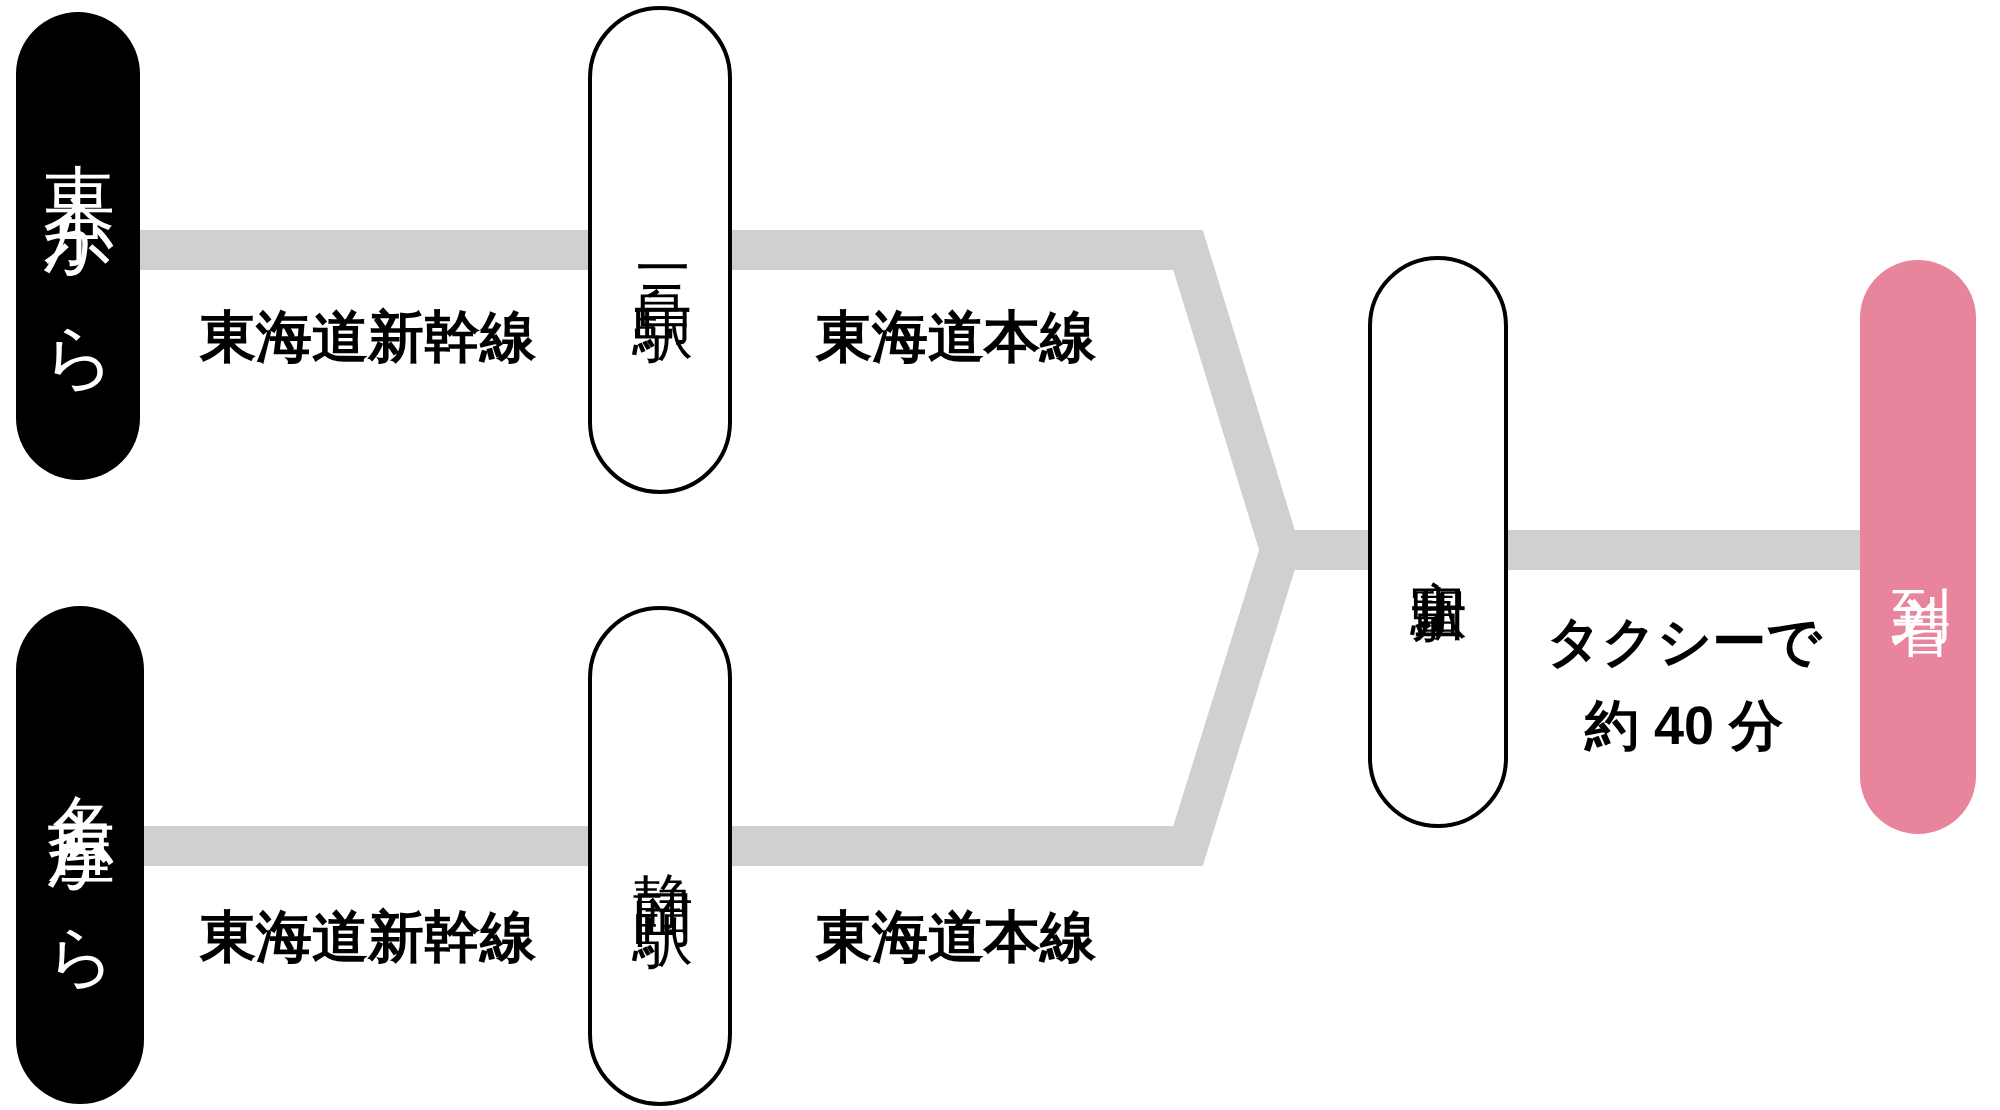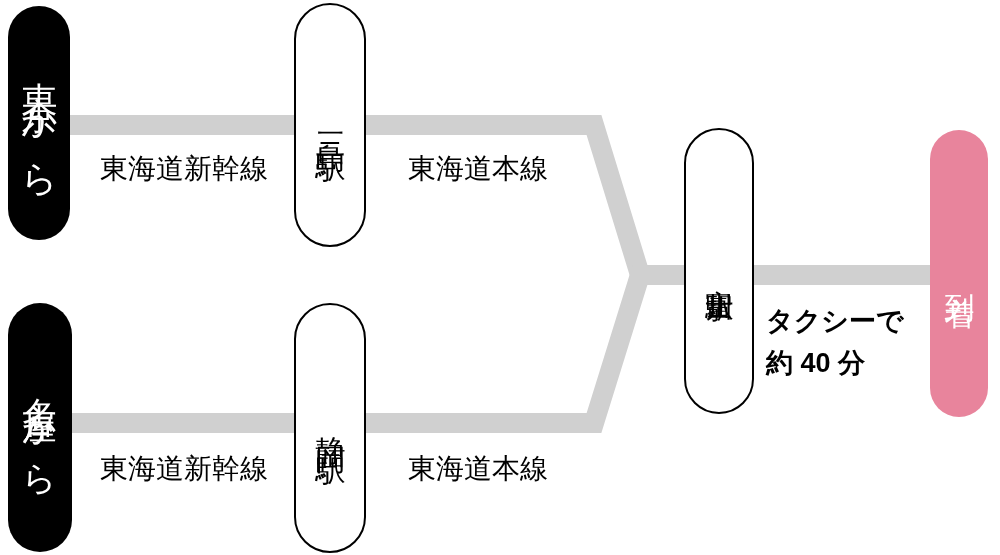--- a/index.html
+++ b/index.html
@@ -74,31 +74,32 @@
   #shizuoka-pill { left: 294px; top: 303px; width: 72px; height: 250px; border-radius: 36px; font-size: 30px; }
   #shizuoka-pill span { letter-spacing: 0.35em; }
   #fujikawa-pill { left: 684px; top: 128px; width: 70px; height: 286px; border-radius: 35px; font-size: 28px; }
   #fujikawa-pill span { letter-spacing: 0.08em; }
   #arrival-pill  { left: 930px; top: 130px; width: 58px; height: 287px; border-radius: 29px; font-size: 30px; }
   #arrival-pill span  { letter-spacing: 0.12em; }
   .route-label {
     position: absolute;
     color: var(--label-text);
     font-size: 28px;
-    font-weight: 400;
+    font-weight: 700;
     white-space: nowrap;
   }
   #label-shinkansen-top    { left: 100px; top: 150px; }
   #label-honsen-top        { left: 408px; top: 150px; }
   #label-shinkansen-bottom { left: 100px; top: 450px; }
   #label-honsen-bottom     { left: 408px; top: 450px; }
   #label-taxi {
     left: 766px;
     top: 300px;
     width: 152px;
+    text-align: center;
     font-size: 27px;
     font-weight: 600;
     line-height: 42px;
   }
 </style>
 </head>
 <body>
 
 <div class="canvas">
 

